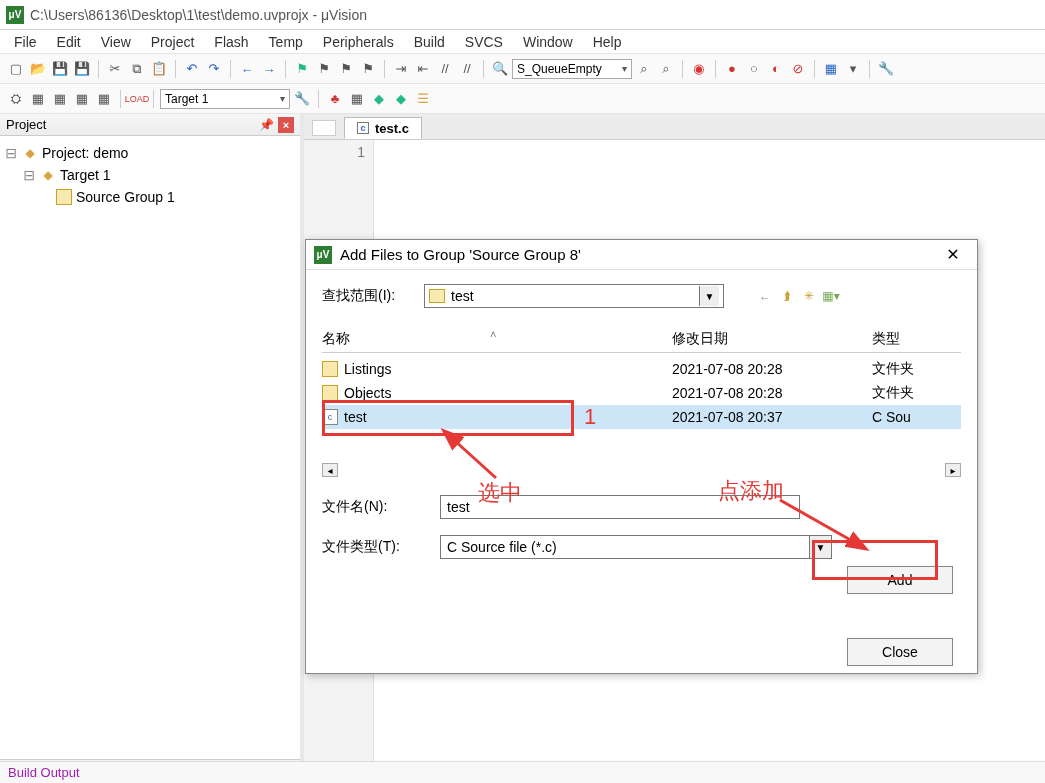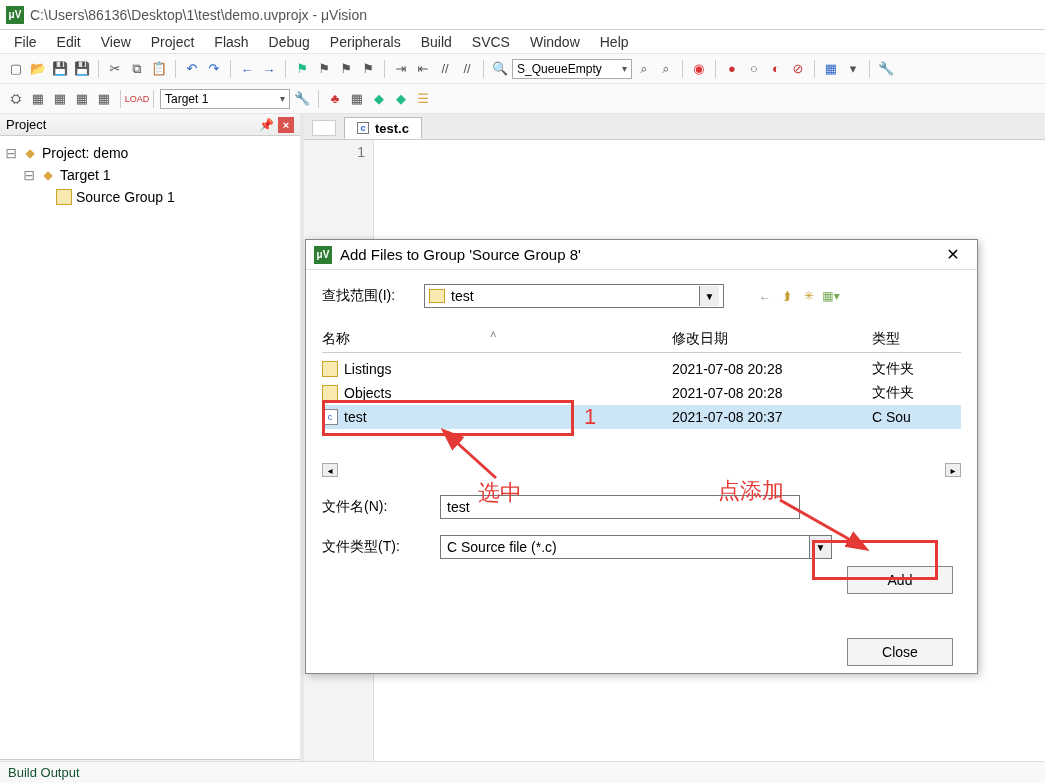--- a/index.html
+++ b/index.html
@@ -38,21 +38,21 @@
   .ed-tabs{height:26px;background:#ececec;display:flex;align-items:flex-end;padding-left:40px;border-bottom:1px solid #ccc;position:relative;}
   .ed-tabs::before{content:"";position:absolute;left:8px;top:6px;width:22px;height:14px;border:1px solid #ccc;background:#fff;}
   .ed-tab{height:22px;padding:0 12px;background:#fff;border:1px solid #bbb;border-bottom:1px solid #fff;display:flex;align-items:center;gap:6px;font-weight:bold;font-size:13px;}
   .ed-tab .cicon{width:12px;height:12px;border:1px solid #777;font-size:9px;display:flex;align-items:center;justify-content:center;color:#3366cc;}
   .gutter{display:flex;flex:1;}
   .linecol{width:70px;background:#f3f3f3;border-right:1px solid #ddd;text-align:right;padding:4px 8px;color:#777;font-family:Consolas,monospace;font-size:14px;}
   .code{flex:1;background:#fff;position:relative;}
   .hscroll{position:absolute;left:0;right:0;bottom:0;height:18px;display:flex;align-items:center;border-top:1px solid #ccc;background:#f0f0f0;padding:0 2px;}
   .hscroll .arrow{width:16px;height:14px;border:1px solid #aaa;background:#eee;display:flex;align-items:center;justify-content:center;font-size:10px;}
   .hscroll .track{flex:1;}
-  .bottom-bar{position:absolute;left:0;right:0;bottom:0;height:22px;background:#f8f8f8;border-top:1px solid #ddd;padding:3px 8px;font-size:13px;color:#14532d;}
+  .bottom-bar{position:absolute;left:0;right:0;bottom:0;height:22px;background:#f8f8f8;border-top:1px solid #ddd;padding:3px 8px;font-size:13px;color:#a21caf;}
   
   .dialog{position:absolute;left:305px;top:239px;width:673px;height:435px;background:#fff;border:1px solid #888;box-shadow:2px 2px 8px rgba(0,0,0,0.25);display:flex;flex-direction:column;}
   .dlg-title{height:30px;display:flex;align-items:center;padding:0 8px;border-bottom:1px solid #ddd;font-size:15px;}
   .dlg-title .dlg-logo{width:18px;height:18px;background:#2e7d32;color:#fff;font-size:10px;display:flex;align-items:center;justify-content:center;margin-right:8px;font-weight:bold;}
   .dlg-title .spacer{flex:1;}
   .dlg-close{width:32px;height:24px;display:flex;align-items:center;justify-content:center;font-size:16px;}
   .dlg-body{flex:1;padding:14px 16px 10px 16px;display:flex;flex-direction:column;position:relative;}
   .lookin-row{display:flex;align-items:center;gap:14px;}
   .lookin-row label{font-size:14px;width:88px;}
   .lookin-combo{flex:0 0 300px;height:24px;border:1px solid #777;display:flex;align-items:center;padding:0 4px;gap:6px;font-size:14px;justify-content:space-between;}
@@ -93,21 +93,21 @@
   <div class="logo">μV</div>
   <div class="title">C:\Users\86136\Desktop\1\test\demo.uvprojx - μVision</div>
 </div>
 
 <div class="menubar">
   <span class="menuitem">File</span>
   <span class="menuitem">Edit</span>
   <span class="menuitem">View</span>
   <span class="menuitem">Project</span>
   <span class="menuitem">Flash</span>
-  <span class="menuitem">Debug</span>
+  <span class="menuitem">Temp</span>
   <span class="menuitem">Peripherals</span>
   <span class="menuitem">Build</span>
   <span class="menuitem">SVCS</span>
   <span class="menuitem">Window</span>
   <span class="menuitem">Help</span>
 </div>
 
 <div class="toolbar">
   <span class="tb-btn">▢</span>
   <span class="tb-btn" style="color:#d9a441">📂</span>

